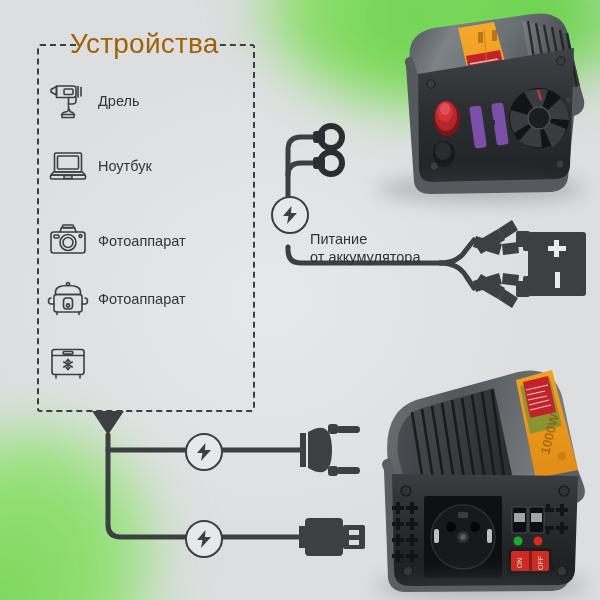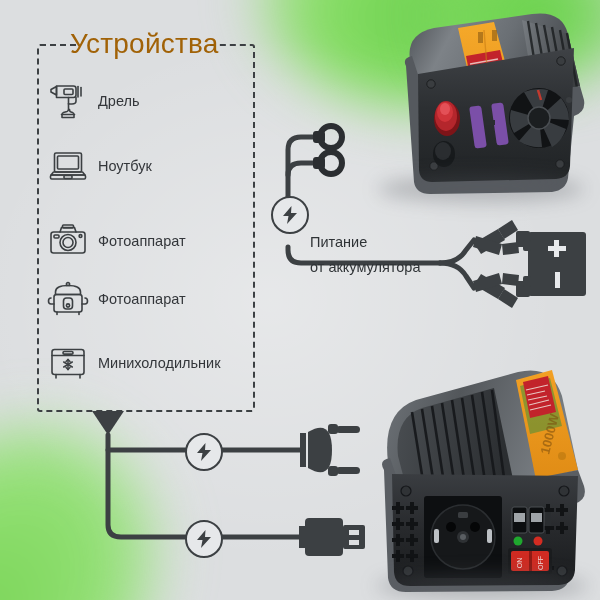--- a/index.html
+++ b/index.html
@@ -61,21 +61,21 @@
   .bolt{
     position:absolute;width:34px;height:34px;border-radius:50%;
     background:#e6e8ea;border:2px solid #3c4043;
     display:flex;align-items:center;justify-content:center;
   }
   .bolt svg{display:block;}
 
   
   #battery-label{
     position:absolute;left:310px;top:230px;
-    font-size:14.5px;line-height:25px;color:#2f3336;white-space:pre-line;
+    font-size:14.5px;line-height:18px;color:#2f3336;white-space:pre-line;
   }
 
   
   .inverter{position:absolute;}
   .inv-shadow{position:absolute;border-radius:50%;background:rgba(90,95,100,.33);filter:blur(9px);}
 </style>
 </head>
 <body>
 
 <div id="stage">
@@ -252,21 +252,20 @@
           <path d="M21 15.5 L21 25.5"></path>
           <path d="M16.7 18 L25.3 23"></path>
           <path d="M16.7 23 L25.3 18"></path>
           <path d="M21 15.5 l-2 2"></path>
             <path d="M21 15.5 l2 2"></path>
           <path d="M21 25.5 l-2 -2"></path>
             <path d="M21 25.5 l2 -2"></path>
         </g>
       </svg>
     </span>
-    <span class="dev-lbl">Минихолодильник</span>
   </div>
 
   <div class="inverter" style="left:372px;top:8px;width:220px;height:198px">
     <div class="inv-shadow" style="left:6px;top:168px;width:206px;height:26px"></div>
     <svg width="220" height="198" viewBox="0 0 220 198">
       <defs>
         <linearGradient id="topBody" x1="0" y1="0" x2="1" y2="0.3">
           <stop offset="0%" stop-color="#4c5055"></stop>
           <stop offset="28%" stop-color="#7d8287"></stop>
           <stop offset="60%" stop-color="#6a6f74"></stop>

